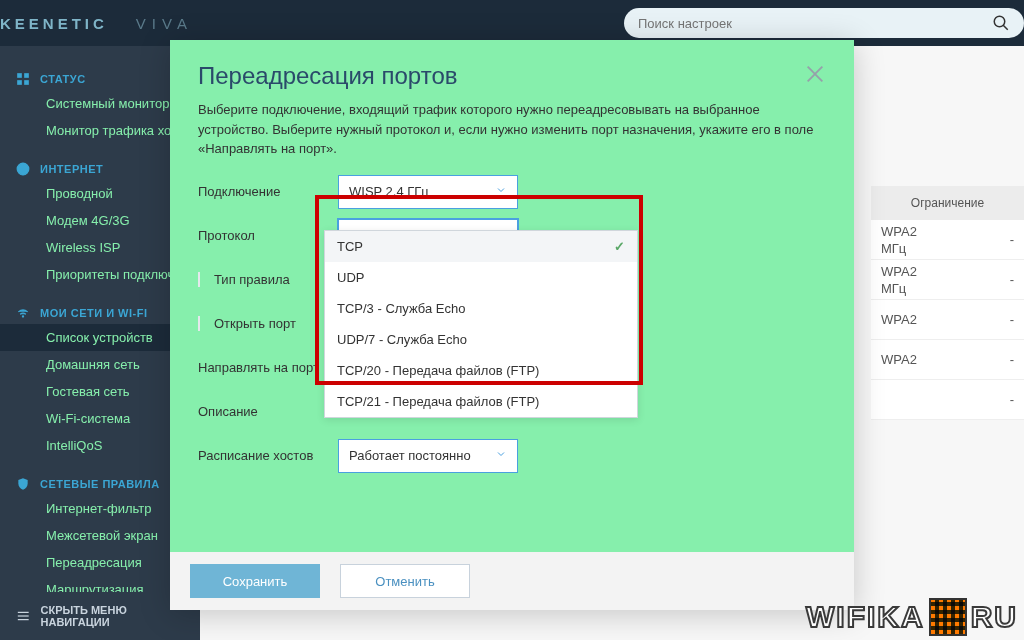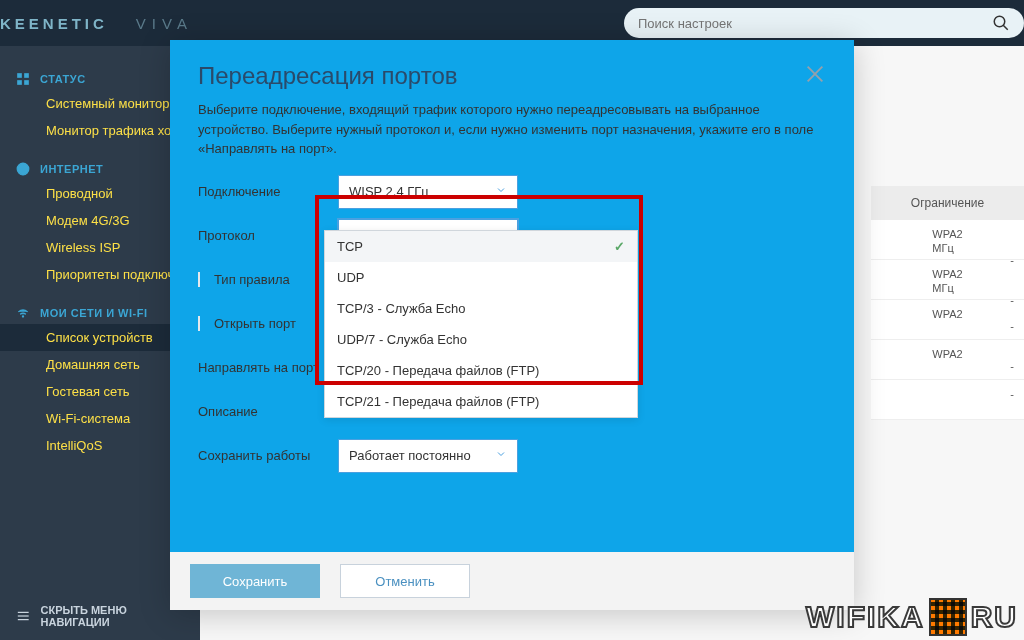--- a/index.html
+++ b/index.html
@@ -11,32 +11,32 @@
 .logo2 { color: #5a7a8a; letter-spacing: 6px; font-size: 15px; font-weight: 300; }
 .search-wrap { margin-left: auto; display: flex; align-items: center; background: #e8f2f6; border-radius: 18px; padding: 6px 14px; width: 400px; }
 .search-wrap input { border: none; background: transparent; outline: none; flex: 1; font-size: 13px; color: #333; }
 .search-wrap svg { width: 18px; height: 18px; }
 
 .body { display: flex; height: 594px; }
 .sidebar { width: 200px; background: #2d3b4a; padding-top: 18px; font-size: 13px; overflow: hidden; position: relative; }
 .side-group { margin-bottom: 10px; }
 .side-head { display: flex; align-items: center; gap: 10px; padding: 8px 16px 4px; color: #3ba6d4; font-weight: bold; font-size: 11px; letter-spacing: 0.5px; }
 .side-head svg { width: 14px; height: 14px; fill: #3ba6d4; }
-.side-item { padding: 6px 16px 6px 46px; color: #fde047; cursor: pointer; white-space: nowrap; overflow: hidden; }
+.side-item { padding: 6px 16px 6px 46px; color: #86efac; cursor: pointer; white-space: nowrap; overflow: hidden; }
 .side-item.active { background: #1c2b3a; }
 .side-bottom { position: absolute; bottom: 0; left: 0; right: 0; background: #2d3b4a; color: #c9d4de; font-size: 11px; padding: 12px 16px; display: flex; align-items: center; gap: 10px; font-weight: bold; }
 .side-bottom svg { width: 16px; height: 16px; stroke: #c9d4de; }
 
 .main { flex: 1; background: #f7f7f7; position: relative; }
 .bg-table { position: absolute; right: 0; top: 140px; width: 153px; }
 .bg-head { background: #ececec; color: #555; font-size: 12px; padding: 10px 20px; text-align: center; }
-.bg-row { background: #fff; border-bottom: 1px solid #eee; padding: 8px 10px; font-size: 11px; color: #555; height: 40px; display:flex; align-items:center;flex-direction:column; }
+.bg-row { background: #fff; border-bottom: 1px solid #eee; padding: 8px 10px; font-size: 13px; color: #555; height: 40px; display:flex; align-items:center; }
 .bg-row .sub { display:flex; flex-direction:column; gap:2px; }
 
-.modal { position: absolute; left: 170px; top: 40px; width: 684px; height: 570px; background: #0ea5e9; box-shadow: 0 4px 30px rgba(0,0,0,0.2); }
+.modal { position: absolute; left: 170px; top: 40px; width: 684px; height: 570px; background: #86efac; box-shadow: 0 4px 30px rgba(0,0,0,0.2); }
 .m-head { display: flex; align-items: center; padding: 22px 28px 6px; }
 .m-title { font-size: 24px; color: #2a4a6a; font-weight: 500; }
 .m-close { margin-left: auto; cursor: pointer; }
 .m-close svg { width: 22px; height: 22px; stroke: #96a0aa; }
 .m-desc { padding: 4px 28px 16px; font-size: 13px; color: #333; line-height: 1.5; }
 .m-form { padding: 0 28px; }
 .m-row { display: flex; align-items: center; margin-bottom: 10px; min-height: 34px; }
 .m-label { width: 140px; font-size: 13px; color: #333; }
 .m-indent { width: 140px; font-size: 13px; color: #333; padding-left: 14px; border-left: 2px solid #e4e8ec; }
 .select { width: 180px; height: 32px; border: 1px solid #4aa0e0; display: flex; align-items: center; padding: 16px 10px; font-size: 13px; color: #333; background: #fff; cursor: pointer; position: relative; }
@@ -109,20 +109,32 @@
             <circle cx="12" cy="18" r="1" fill="#3ba6d4"></circle>
           </svg>
         <span>МОИ СЕТИ И WI-FI</span>
       </div>
       <div class="side-item active">Список устройств</div>
       <div class="side-item">Домашняя сеть</div>
       <div class="side-item">Гостевая сеть</div>
       <div class="side-item">Wi-Fi-система</div>
       <div class="side-item">IntelliQoS</div>
     </div>
+    <div class="side-group">
+      <div class="side-head">
+        <svg viewBox="0 0 24 24" fill="#3ba6d4">
+            <path d="M12 2l8 3v6c0 5-3 9-8 11-5-2-8-6-8-11V5l8-3z"></path>
+          </svg>
+        <span>СЕТЕВЫЕ ПРАВИЛА</span>
+      </div>
+      <div class="side-item">Интернет-фильтр</div>
+      <div class="side-item">Межсетевой экран</div>
+      <div class="side-item">Переадресация</div>
+      <div class="side-item">Маршрутизация</div>
+    </div>
     <div class="side-bottom">
       <svg viewBox="0 0 24 24" fill="none" stroke-width="2">
           <line x1="3" y1="6" x2="21" y2="6"></line>
           <line x1="3" y1="12" x2="21" y2="12"></line>
           <line x1="3" y1="18" x2="21" y2="18"></line>
         </svg>
       <span>СКРЫТЬ МЕНЮ НАВИГАЦИИ</span>
     </div>
   </div>
 
@@ -195,21 +207,21 @@
     <div class="m-row">
         <div class="m-indent">Открыть порт</div>
       </div>
     <div class="m-row">
         <div class="m-label">Направлять на порт</div>
       </div>
     <div class="m-row">
         <div class="m-label">Описание</div>
       </div>
     <div class="m-row">
-      <div class="m-label">Сохранить работы</div>
+      <div class="m-label">Расписание хостов</div>
       <div class="select">
         <span>Работает постоянно</span>
         <span class="chev"><svg viewBox="0 0 24 24" stroke-width="2">
               <polyline points="6 9 12 15 18 9"></polyline>
             </svg></span>
       </div>
     </div>
   </div>
   <div class="m-footer">
     <div class="btn btn-primary">Сохранить</div>

